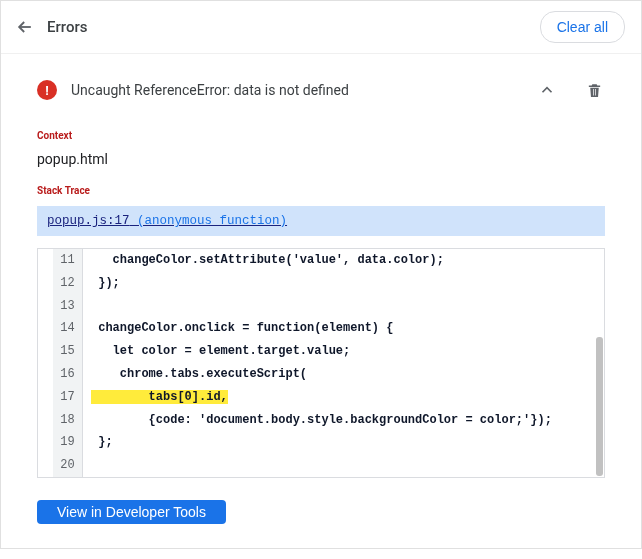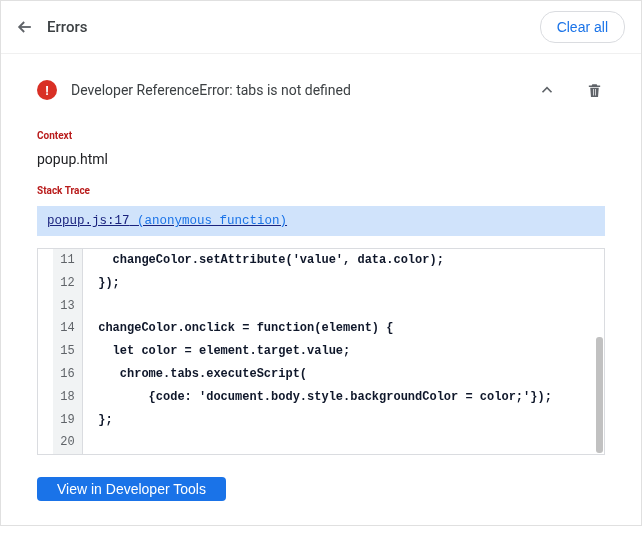--- a/index.html
+++ b/index.html
@@ -105,21 +105,21 @@
         </svg>
     </div>
     <div class="header-title">Errors</div>
     <div class="spacer"></div>
     <button class="clear-btn">Clear all</button>
   </div>
 
   <div class="body">
     <div class="error-row">
       <div class="err-icon">!</div>
-      <div class="err-msg">Developer ReferenceError: tabs is not defined</div>
+      <div class="err-msg">Uncaught ReferenceError: data is not defined</div>
       <div class="chev">
         <svg width="18" height="18" viewBox="0 0 24 24" fill="none" stroke="currentColor" stroke-width="2.2">
             <path d="M6 15l6-6 6 6"></path>
           </svg>
       </div>
       <div class="trash">
         <svg width="17" height="17" viewBox="0 0 24 24" fill="currentColor">
             <path d="M9 3h6l1 2h4v2H4V5h4l1-2zM6 8h12l-1 13H7L6 8zm4 2v9h1v-9h-1zm3 0v9h1v-9h-1z"></path>
           </svg>
       </div>
@@ -153,20 +153,24 @@
         </div>
         <div class="code-row">
           <div class="lineno">15</div>
           <div class="codecell">   let color = element.target.value;</div>
         </div>
         <div class="code-row">
           <div class="lineno">16</div>
           <div class="codecell">    chrome.tabs.executeScript(</div>
         </div>
         <div class="code-row">
+          <div class="lineno">17</div>
+          <div class="codecell"><span class="hl">        tabs[0].id,</span></div>
+        </div>
+        <div class="code-row">
           <div class="lineno">18</div>
           <div class="codecell">        {code: 'document.body.style.backgroundColor = color;'});</div>
         </div>
         <div class="code-row">
           <div class="lineno">19</div>
           <div class="codecell"> };</div>
         </div>
         <div class="code-row">
           <div class="lineno">20</div>
           <div class="codecell"></div>

